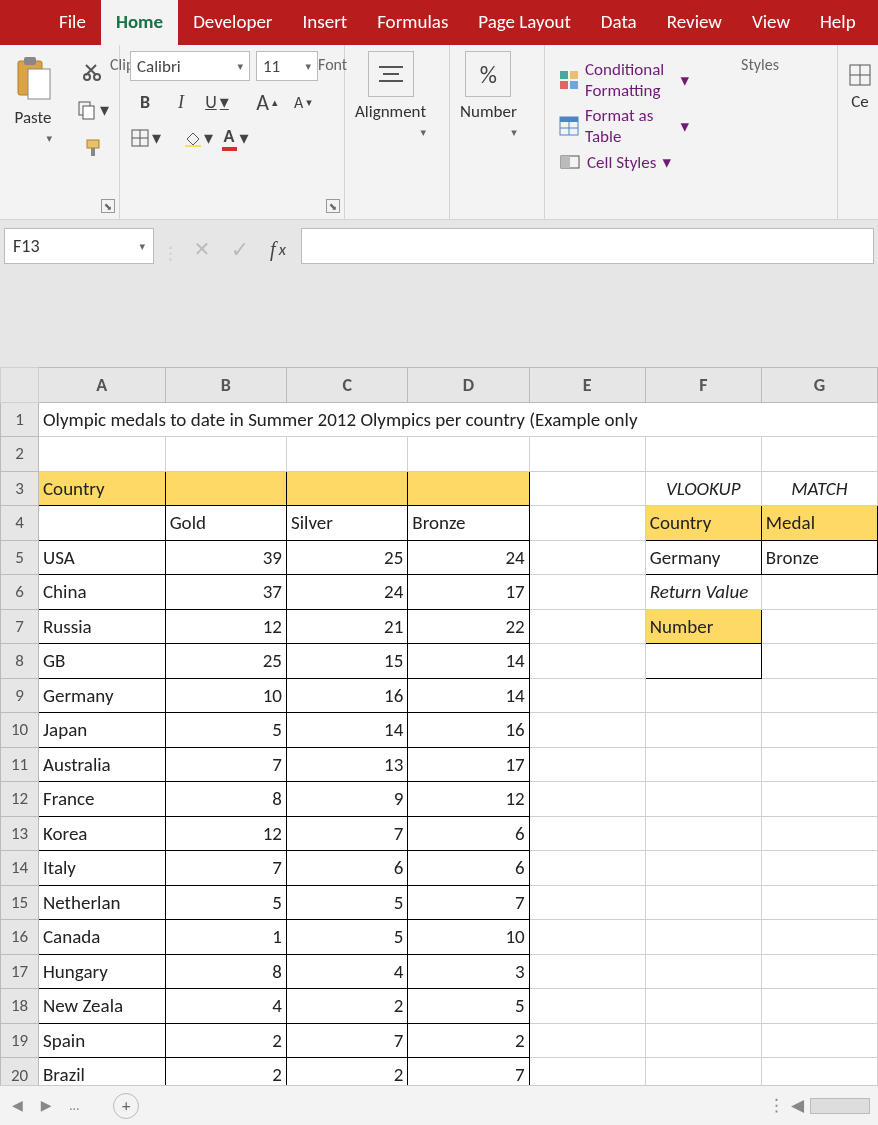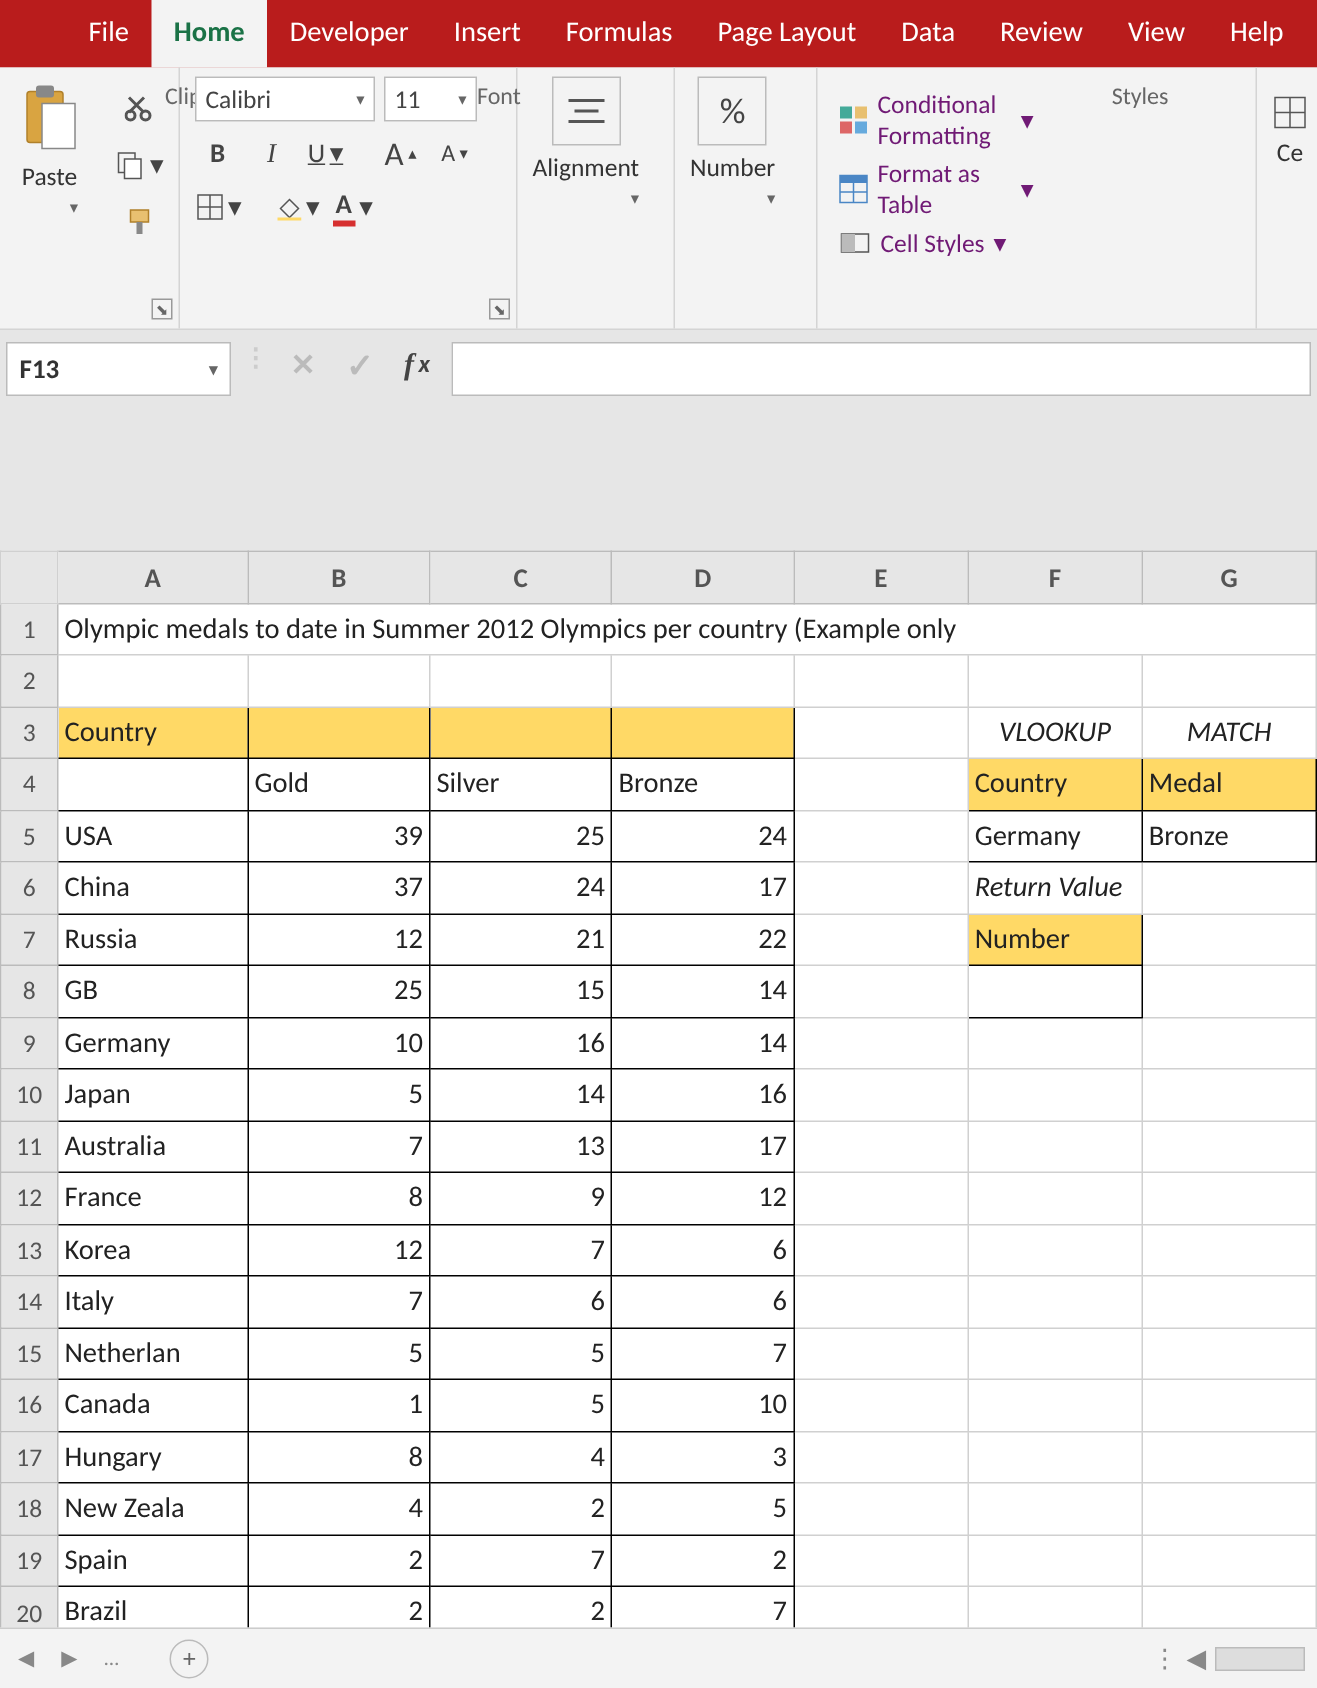--- a/index.html
+++ b/index.html
@@ -14,21 +14,21 @@
 .paste-big { display:flex; flex-direction:column; align-items:center; gap:4px; padding:4px;}
 .clipboard-svg{width:38px;height:48px;}
 .combo { border:1px solid #bbb; background:#fff; height:30px; display:flex; align-items:center; padding:0 6px; font-size:17px; color:#444;}
 .dd-arrow{margin-left:auto; font-size:11px; color:#666;}
 .font-row{display:flex; gap:6px; margin-bottom:6px;}
 .toolbtn{min-width:30px;height:30px;display:flex;align-items:center;justify-content:center;border:1px solid transparent; font-size:18px; color:#444; gap:3px;}
 .vstack{display:flex;flex-direction:column;align-items:center;gap:4px;}
 .styles-group{flex:1;}
 .styles-row{display:flex;align-items:center;gap:6px;font-size:17px;color:#701a75; padding:2px 0;}
 .sicon{width:22px;height:22px;display:inline-flex;align-items:center;justify-content:center;}
-.namebox-row{background:#e6e6e6;padding:8px 4px;display:flex;align-items:flex-start;gap:8px;font-weight:bold;}
+.namebox-row{background:#e6e6e6;padding:8px 4px;display:flex;align-items:flex-end;gap:8px;}
 .namebox{background:#fff;border:1px solid #bbb;width:150px;height:36px;display:flex;align-items:center;padding:0 8px;font-size:18px;}
 .fx-bar{background:#fff;border:1px solid #bbb;flex:1;height:36px;display:flex;align-items:center;padding:0 8px;}
 .fx-spacer{height:95px;background:#e6e6e6;}
 .grid-wrap{background:#fff; position:relative;}
 table.grid{border-collapse:collapse;table-layout:fixed;width:100%;}
 .grid td,.grid th{border:1px solid #d0d0d0;height:34.5px;padding:0 4px;font-size:19px;color:#222;white-space:nowrap;overflow:hidden; vertical-align:middle;}
 .grid .rowhdr{background:#e6e6e6;text-align:center;font-size:17px;color:#555;width:36px;border:1px solid #bbb;}
 .grid .colhdr{background:#e6e6e6;text-align:center;font-size:18px;color:#555;height:28px;border:1px solid #bbb;}
 .corner{background:#e6e6e6;border:1px solid #bbb;}
 .yellow{background:#ffd966;}

